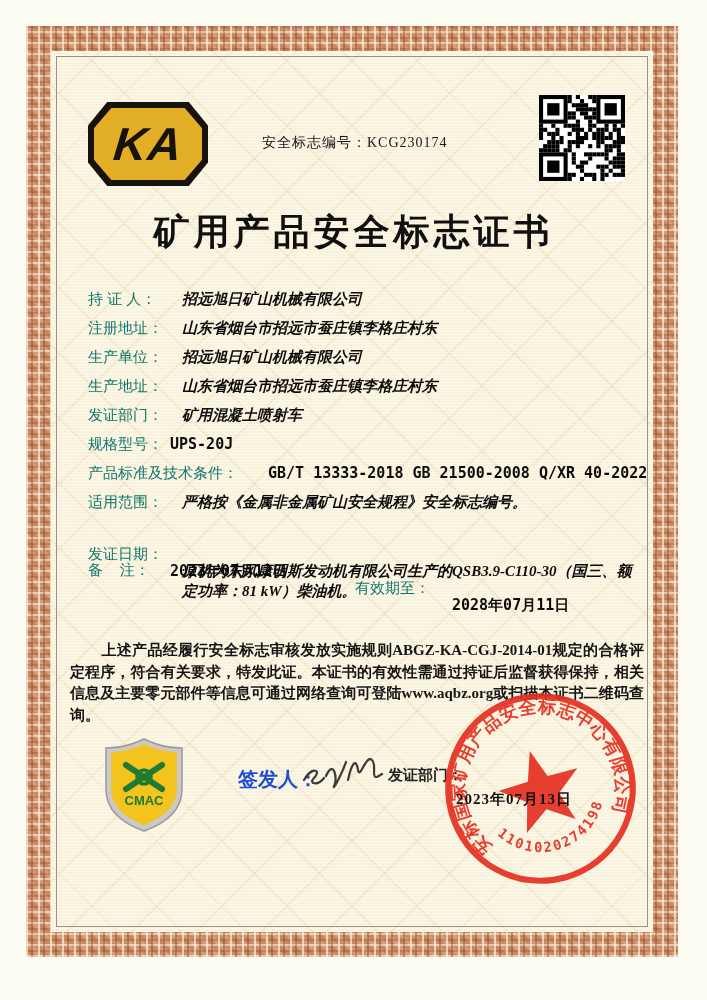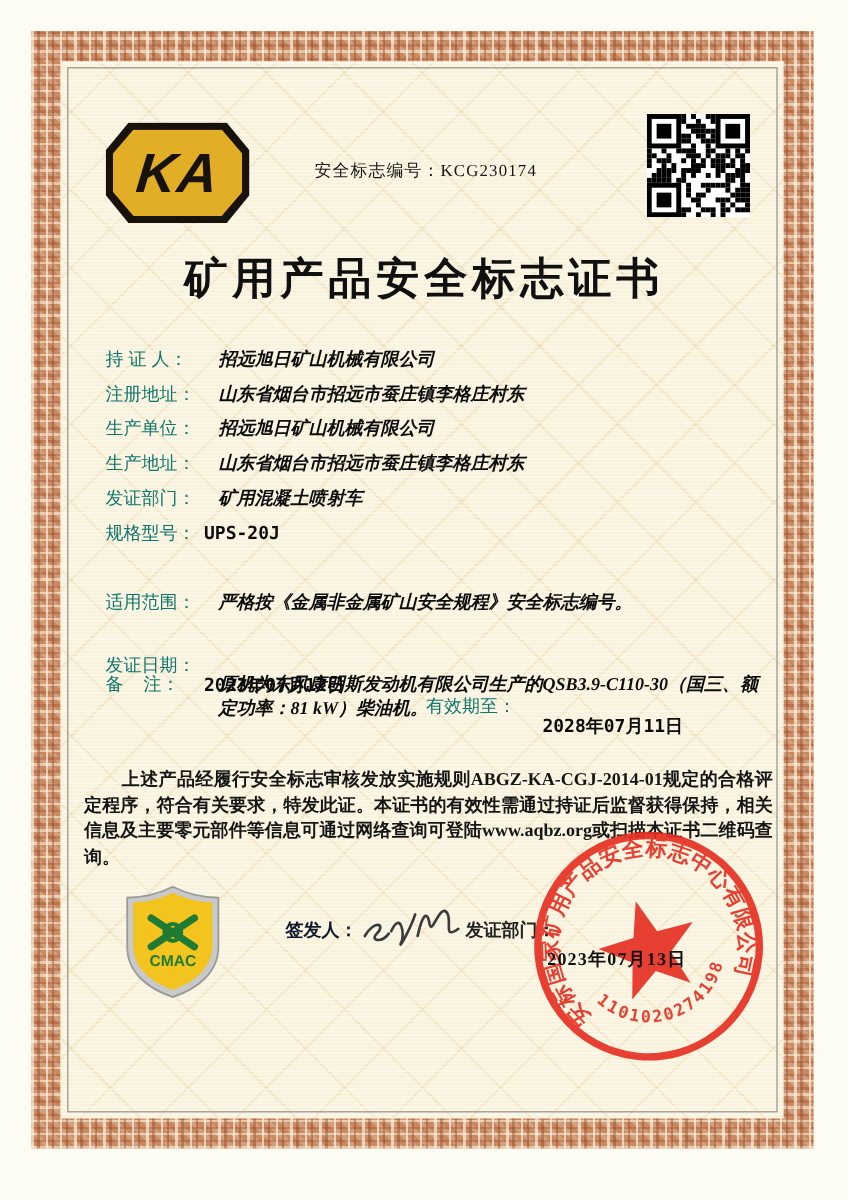--- a/index.html
+++ b/index.html
@@ -43,22 +43,22 @@
   .row .val{color:#0c0c0c;font-weight:600;}
   .labw{width:82px;}
   .labwide{width:180px;}
   .mono{font-family:"DejaVu Sans Mono","Liberation Mono",monospace;font-weight:700;letter-spacing:0px;}
   .kai{font-style:italic;font-weight:600;margin-left:12px;}
   .rmk{display:flex;white-space:normal;}
   .rmk .val{width:462px;line-height:20px;}
   .statement{position:absolute;left:70px;top:640px;width:574px;margin:0;
       font-size:15px;font-weight:700;color:#151515;line-height:21.5px;
       text-align:justify;text-indent:2.1em;}
-  .signer{position:absolute;left:238px;top:766px;font-size:15px;
-      font-family:"Liberation Sans","DejaVu Sans",sans-serif;color:#0f172a;font-weight:700;}
+  .signer{position:absolute;left:238px;top:766px;font-size:20px;
+      font-family:"Liberation Sans","DejaVu Sans",sans-serif;color:#1d4ed8;font-weight:700;}
   .dept{position:absolute;left:388px;top:766px;font-size:15px;
       font-family:"Liberation Sans","DejaVu Sans",sans-serif;color:#222;font-weight:700;}
   .sig{position:absolute;left:298px;top:740px;}
   .stamp{position:absolute;left:438px;top:686px;}
   .stamp-date{position:absolute;left:456px;top:790px;font-size:15px;font-weight:700;color:#111;
       letter-spacing:1px;}
   .cmac{position:absolute;left:102px;top:737px;}
 </style>
 </head>
 <body>
@@ -247,20 +247,21 @@
     </svg>
 
   <h1 class="title">矿用产品安全标志证书</h1>
 
   <div class="row" style="top:290px"><span class="lab labw">持 证 人：</span><span class="val kai">招远旭日矿山机械有限公司</span></div>
   <div class="row" style="top:319px"><span class="lab labw">注册地址：</span><span class="val kai">山东省烟台市招远市蚕庄镇李格庄村东</span></div>
   <div class="row" style="top:348px"><span class="lab labw">生产单位：</span><span class="val kai">招远旭日矿山机械有限公司</span></div>
   <div class="row" style="top:377px"><span class="lab labw">生产地址：</span><span class="val kai">山东省烟台市招远市蚕庄镇李格庄村东</span></div>
   <div class="row" style="top:406px"><span class="lab labw">发证部门：</span><span class="val kai">矿用混凝土喷射车</span></div>
   <div class="row" style="top:435px"><span class="lab labw">规格型号：</span><span class="val mono">UPS-20J</span></div>
+  <div class="row" style="top:464px"><span class="lab labwide">产品标准及技术条件：</span><span class="val mono">GB/T 13333-2018 GB 21500-2008 Q/XR 40-2022</span></div>
   <div class="row" style="top:493px"><span class="lab labw">适用范围：</span><span class="val kai">严格按《金属非金属矿山安全规程》安全标志编号。</span></div>
 
   <div class="row" style="top:528px">
     <span class="lab" style="position:absolute;left:0">发证日期：</span>
     <span class="val mono" style="position:absolute;left:82px">2023年07月12日</span>
     <span class="lab" style="position:absolute;left:267px">有效期至：</span>
     <span class="val mono" style="position:absolute;left:364px">2028年07月11日</span>
   </div>
 
   <div class="row rmk" style="top:561px">

